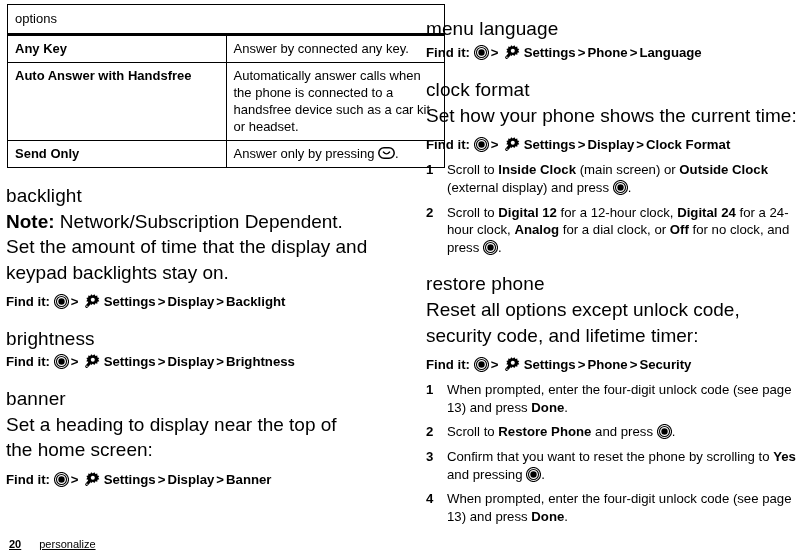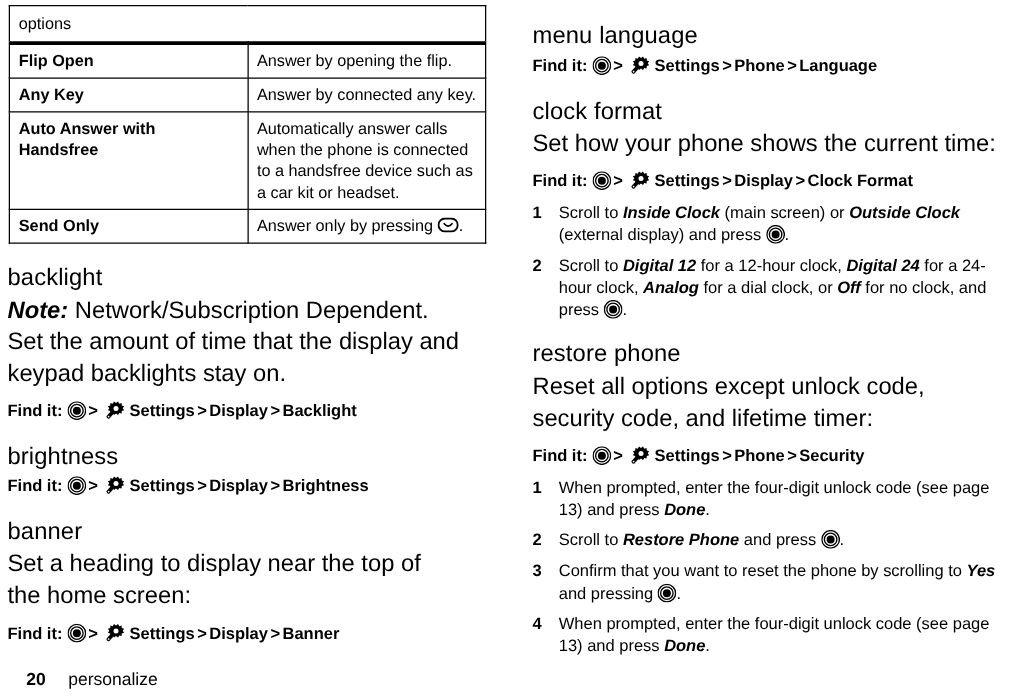--- a/index.html
+++ b/index.html
@@ -29,21 +29,21 @@
     padding: 4px 32px 0 6px;
   }
   .col-right {
     width: 411px;
     padding: 4px 1px 0 26px;
   }
 
   
   .opt-table {
     border-collapse: collapse;
-    width: 382px;
+    width: 438px;
     table-layout: fixed;
     margin: 0 0 0 1px;
   }
   .opt-table td {
     border: 1px solid #000;
     padding: 4px 7px 5px 7px;
     vertical-align: top;
     font-size: 13px;
     line-height: 1.31;
   }
@@ -68,21 +68,21 @@
     line-height: 1.335;
     margin: 0 0 2px 0;
   }
   p.findit {
     font-size: 13.2px;
     font-weight: bold;
     line-height: 1.45;
     margin: 7px 0 0 0;
   }
   p.findit .sep { font-weight: bold; padding: 0 2px; }
-  b { font-weight: bold; font-style: italic; }
+  b { font-weight: bold; }
 
   
   ol.steps {
     list-style: none;
     margin: 7px 0 0 0;
     padding: 0;
   }
   ol.steps li {
     position: relative;
     padding-left: 21px;
@@ -104,46 +104,43 @@
     line-height: 0;
   }
   .icn svg { display: block; }
   .icn-center { width: 15px; height: 15px; }
   .icn-settings { width: 16px; height: 16px; vertical-align: -3px; }
   .icn-send { width: 17px; height: 12px; vertical-align: -1px; }
 
   
   .footer {
     position: absolute;
-    left: 21px;
+    left: 9px;
     bottom: 8px;
-    font-size: 14px;
+    font-size: 11px;
     line-height: 1;
     white-space: nowrap;
+    text-decoration: underline;
   }
   .footer .pg {
     font-weight: bold;
     margin-right: 18px;
   }
 </style>
 </head>
 <body>
 
 <div class="page">
 
   <div class="col col-left">
 
     <table class="opt-table">
       <tbody>
         <tr class="head">
           <td colspan="2">options</td>
-        </tr>
-        <tr>
-          <td class="c1">Flip Open</td>
-          <td class="c2">Answer by opening the flip.</td>
         </tr>
         <tr>
           <td class="c1">Any Key</td>
           <td class="c2">Answer by connected any key.</td>
         </tr>
         <tr>
           <td class="c1">Auto Answer with Handsfree</td>
           <td class="c2">Automatically answer calls when the phone is connected to a handsfree device such as a car kit or headset.</td>
         </tr>
         <tr>

